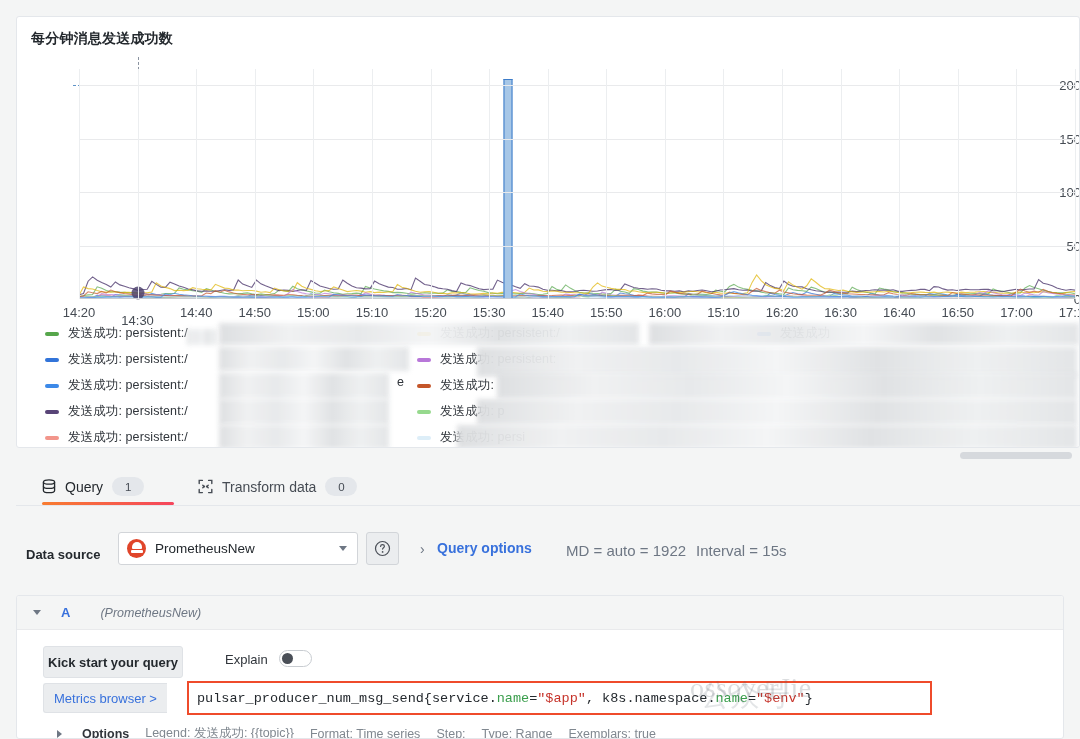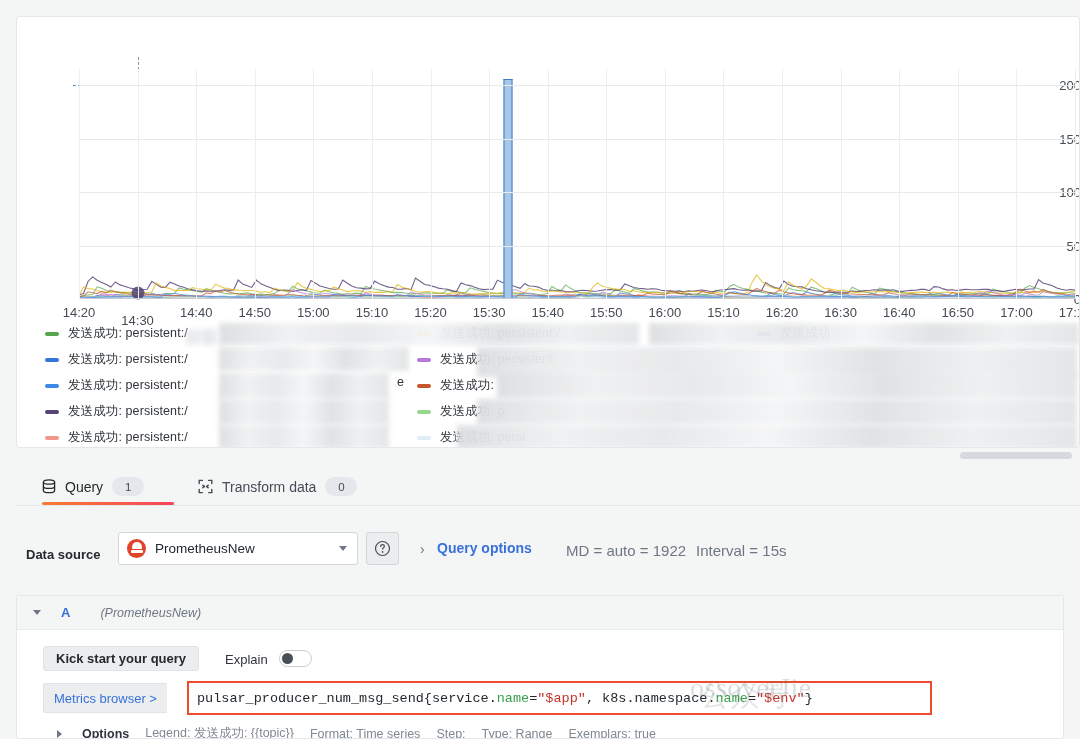--- a/index.html
+++ b/index.html
@@ -326,23 +326,23 @@
     border-right: 4.5px solid transparent;
     border-top: 5px solid #6e7784;
     margin-right: 20px;
   }
   .ref-id { font-size: 13px; font-weight: bold; color: #3871dc; margin-right: 30px; }
   .ds-note { font-size: 12.5px; font-style: italic; color: #6e7784; }
 
   .kick-btn {
     position: absolute;
     left: 26px; top: 50px;
-    height: 25px;
+    height: 32px;
     display: flex; align-items: center;
-    padding: 0 12px;
+    padding: 0 4px;
     background: #ebedef;
     border: 1px solid #dfe2e6;
     border-radius: 3px;
     font-size: 13px; font-weight: bold; color: #24292e;
     box-sizing: border-box;
     cursor: pointer;
   }
   .explain-label {
     position: absolute; left: 208px; top: 56px;
     font-size: 13px; color: #30353b;
@@ -434,20 +434,21 @@
     color: rgba(90,100,110,.17);
     pointer-events: none;
   }
 </style>
 </head>
 <body>
 
 <div id="root">
 
   <div class="panel">
+    <div class="panel-title">每分钟消息发送成功数</div>
 
     <div class="chart-wrap">
       <div id="yaxis">
           <div class="yaxis-label" style="top: 230px;">0</div>
           <div class="yaxis-label" style="top: 176.512px;">50</div>
           <div class="yaxis-label" style="top: 123.023px;">100</div>
           <div class="yaxis-label" style="top: 69.5349px;">150</div>
           <div class="yaxis-label" style="top: 16.0465px;">200</div>
         </div>
       <div id="xaxis">

